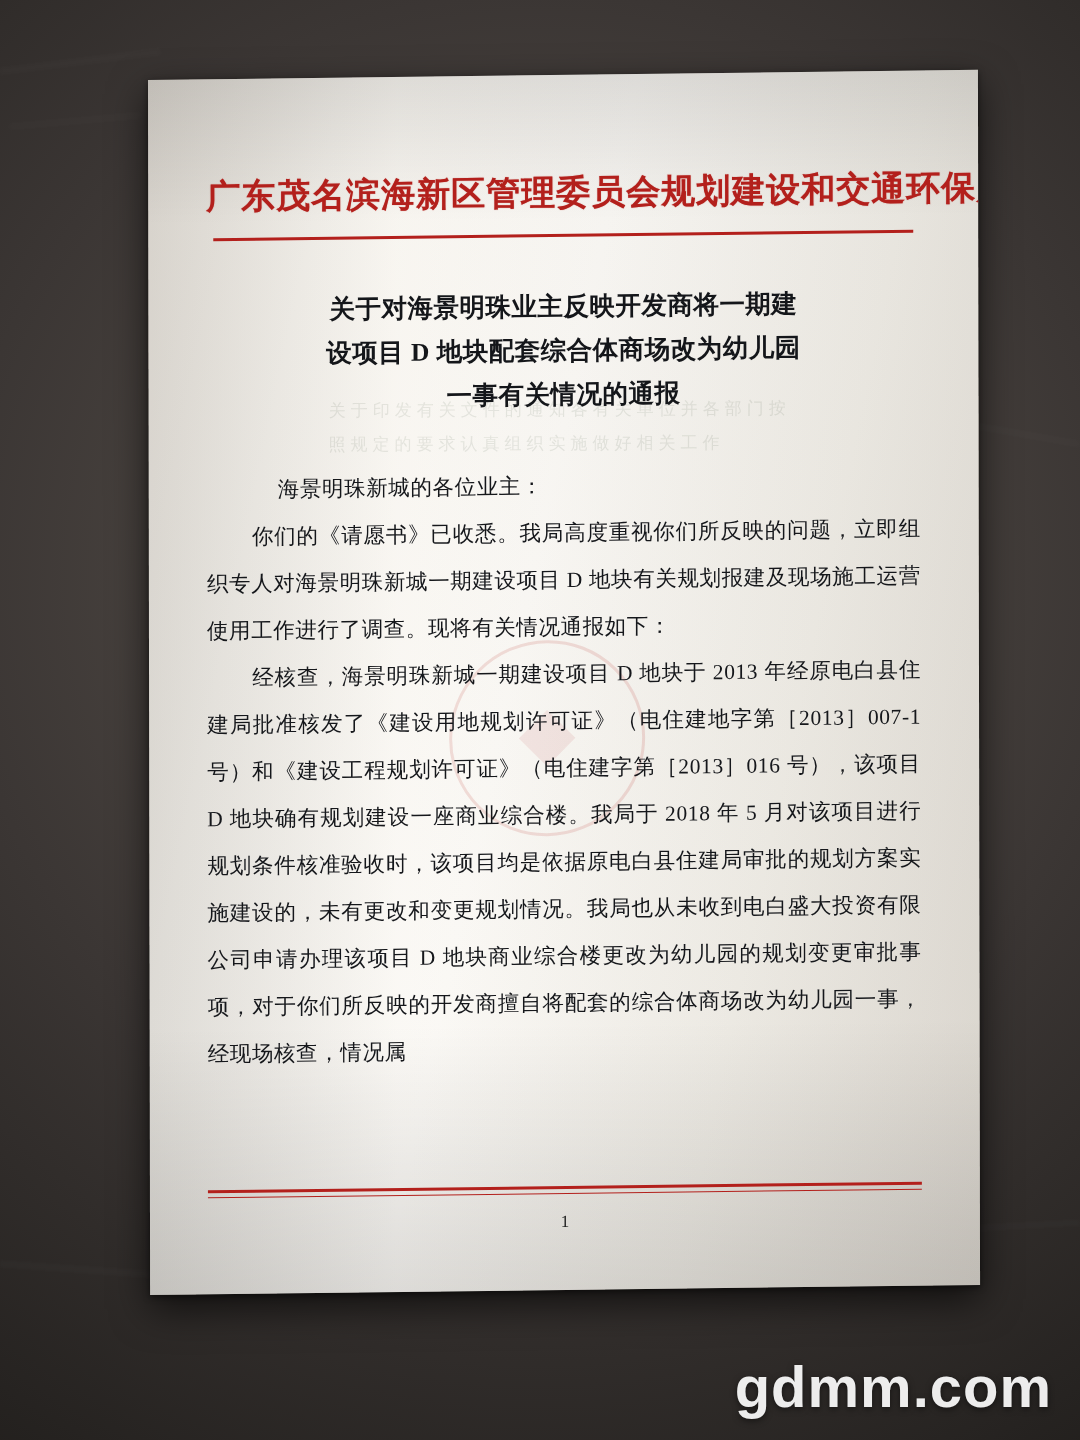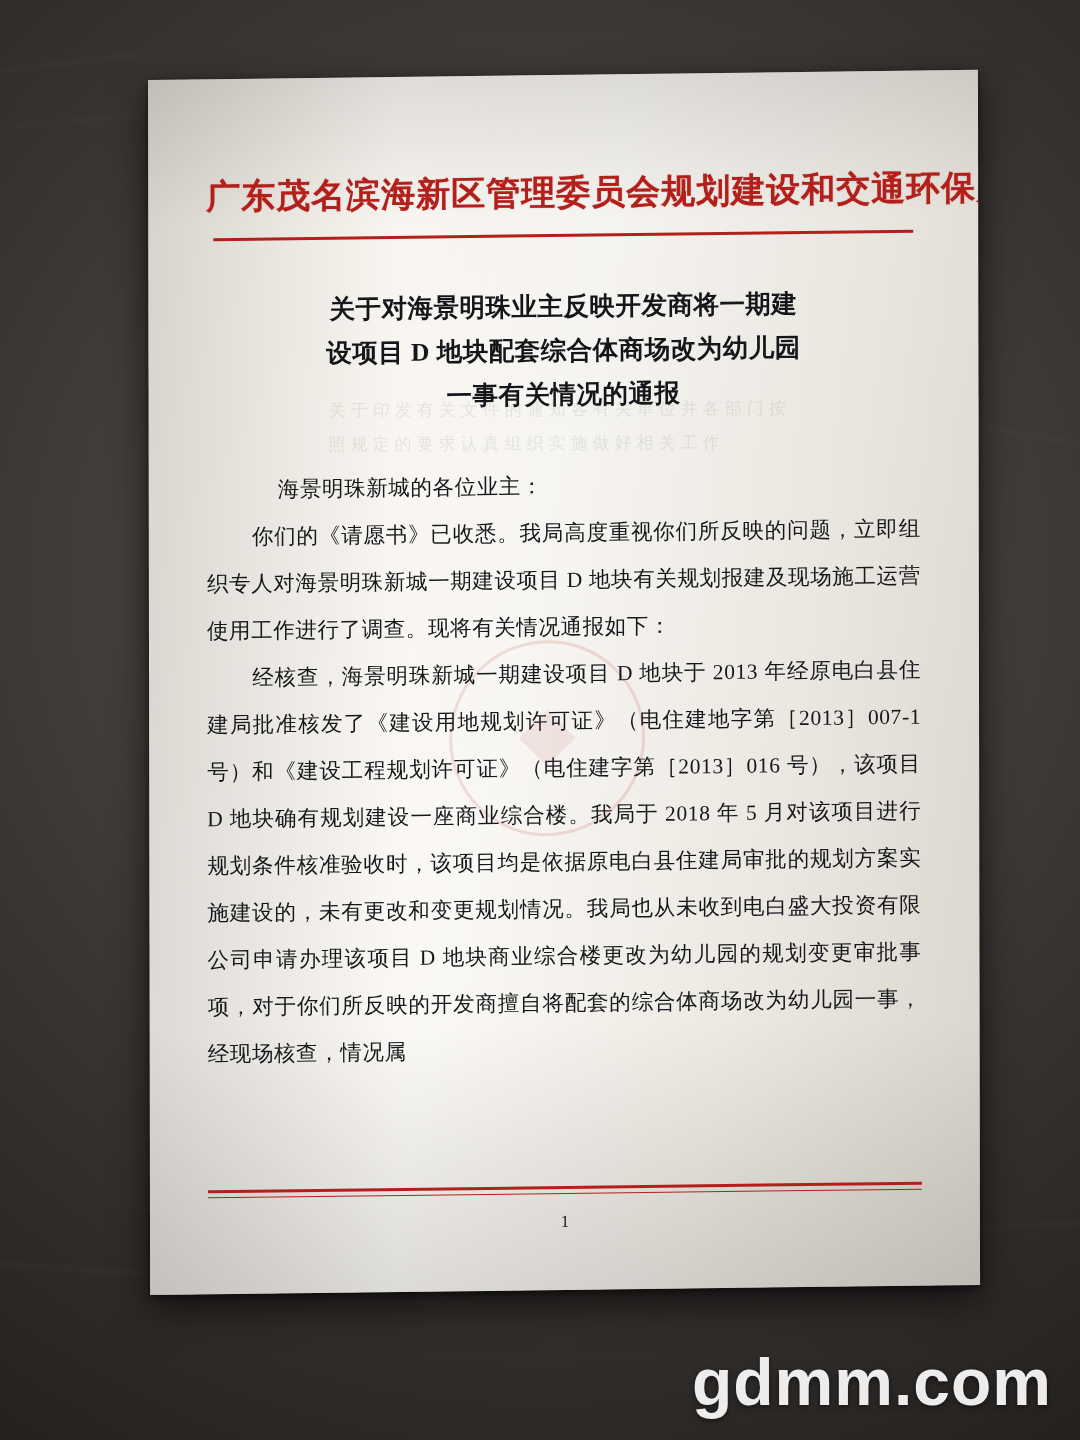--- a/index.html
+++ b/index.html
@@ -164,21 +164,21 @@
     font-size: 17px;
     color: #222;
   }
 
   
   .watermark {
     position: absolute;
     right: 28px;
     bottom: 20px;
     font-family: "Liberation Sans", sans-serif;
-    font-size: 66px;
+    font-size: 58px;
     font-weight: bold;
     color: rgba(255,255,255,0.92);
     letter-spacing: 1px;
     text-shadow: 0 2px 6px rgba(0,0,0,0.5);
     z-index: 5;
   }
 </style>
 </head>
 <body>
 

